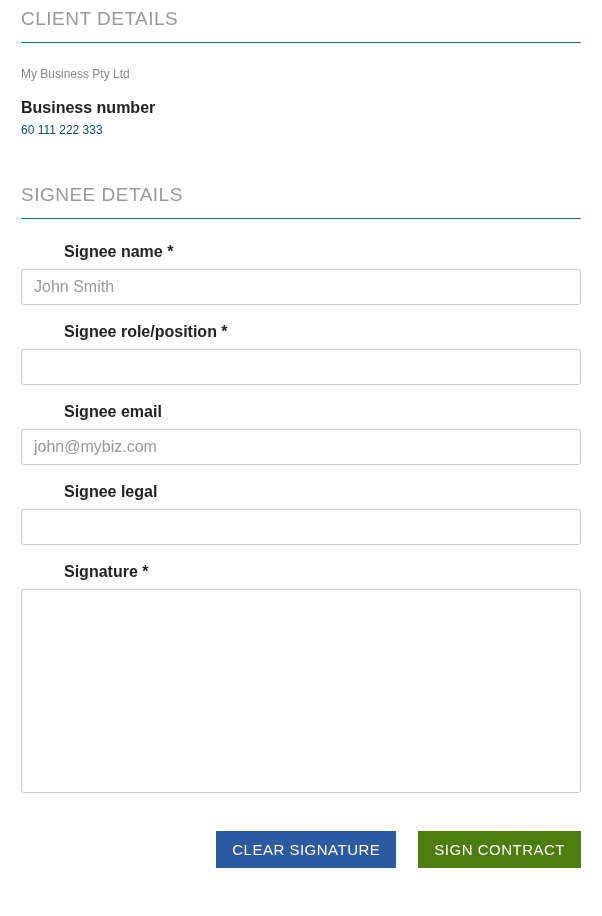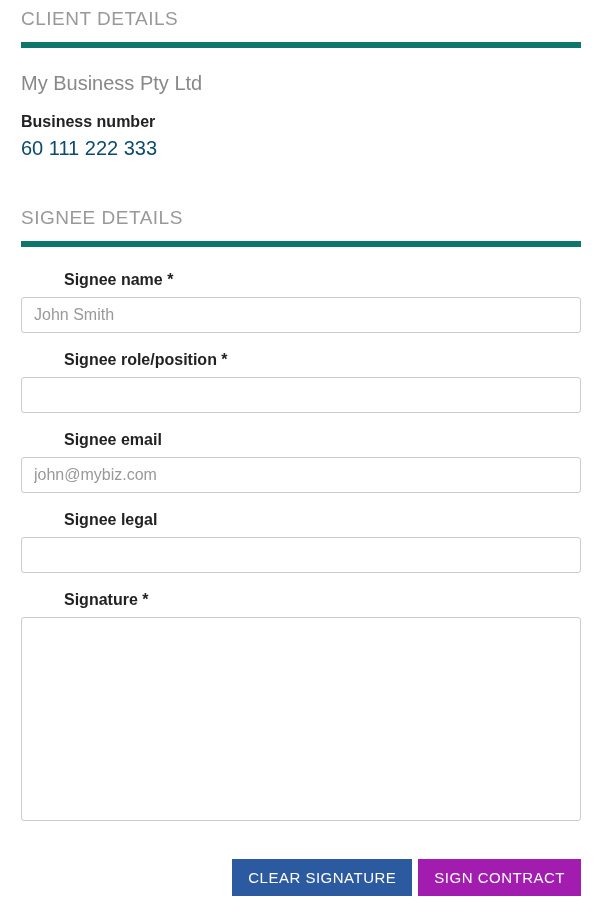--- a/index.html
+++ b/index.html
@@ -13,37 +13,37 @@
       padding: 8px 21px 20px 21px;
       color: #333;
       background: #fff;
     }
     .section-header {
       font-size: 19px;
       font-weight: 400;
       color: #999;
       letter-spacing: 0.5px;
       padding-bottom: 12px;
-      border-bottom: 6px solid #0f766e;
+      border-bottom: 1px solid #0f766e;
       margin-bottom: 24px;
     }
     .section-header.signee {
       margin-top: 47px;
     }
     .field-group {
       margin-bottom: 18px;
     }
     .field-label-static {
       font-size: 16px;
       font-weight: 700;
       color: #222;
       margin-bottom: 6px;
     }
     .field-value-static {
-      font-size: 20px;
+      font-size: 12px;
       font-weight: 400;
       color: #888;
     }
     .field-value-static.dark {
       color: #0c4a6e;
     }
     .form-label {
       display: block;
       font-size: 16px;
       font-weight: 700;
@@ -69,38 +69,38 @@
     .signature-pad {
       width: 100%;
       height: 204px;
       background: #fff;
       border: 1px solid #ccc;
       border-radius: 3px;
     }
     .button-row {
       display: flex;
       justify-content: flex-end;
-      gap: 6px;
+      gap: 22px;
       margin-top: 38px;
     }
     .btn {
       padding: 10px 16px;
       font-size: 15px;
       font-weight: 400;
       letter-spacing: 0.5px;
       border: none;
       cursor: pointer;
       color: #fff;
       font-family: inherit;
     }
     .btn-clear {
       background: #2c5aa0;
     }
     .btn-sign {
-      background: #a21caf;
+      background: #4d7c0f;
     }
   </style>
 </head>
 <body>
 
 <h2 class="section-header">CLIENT DETAILS</h2>
 
 <div class="field-group">
   <div class="field-value-static">My Business Pty Ltd</div>
 </div>

